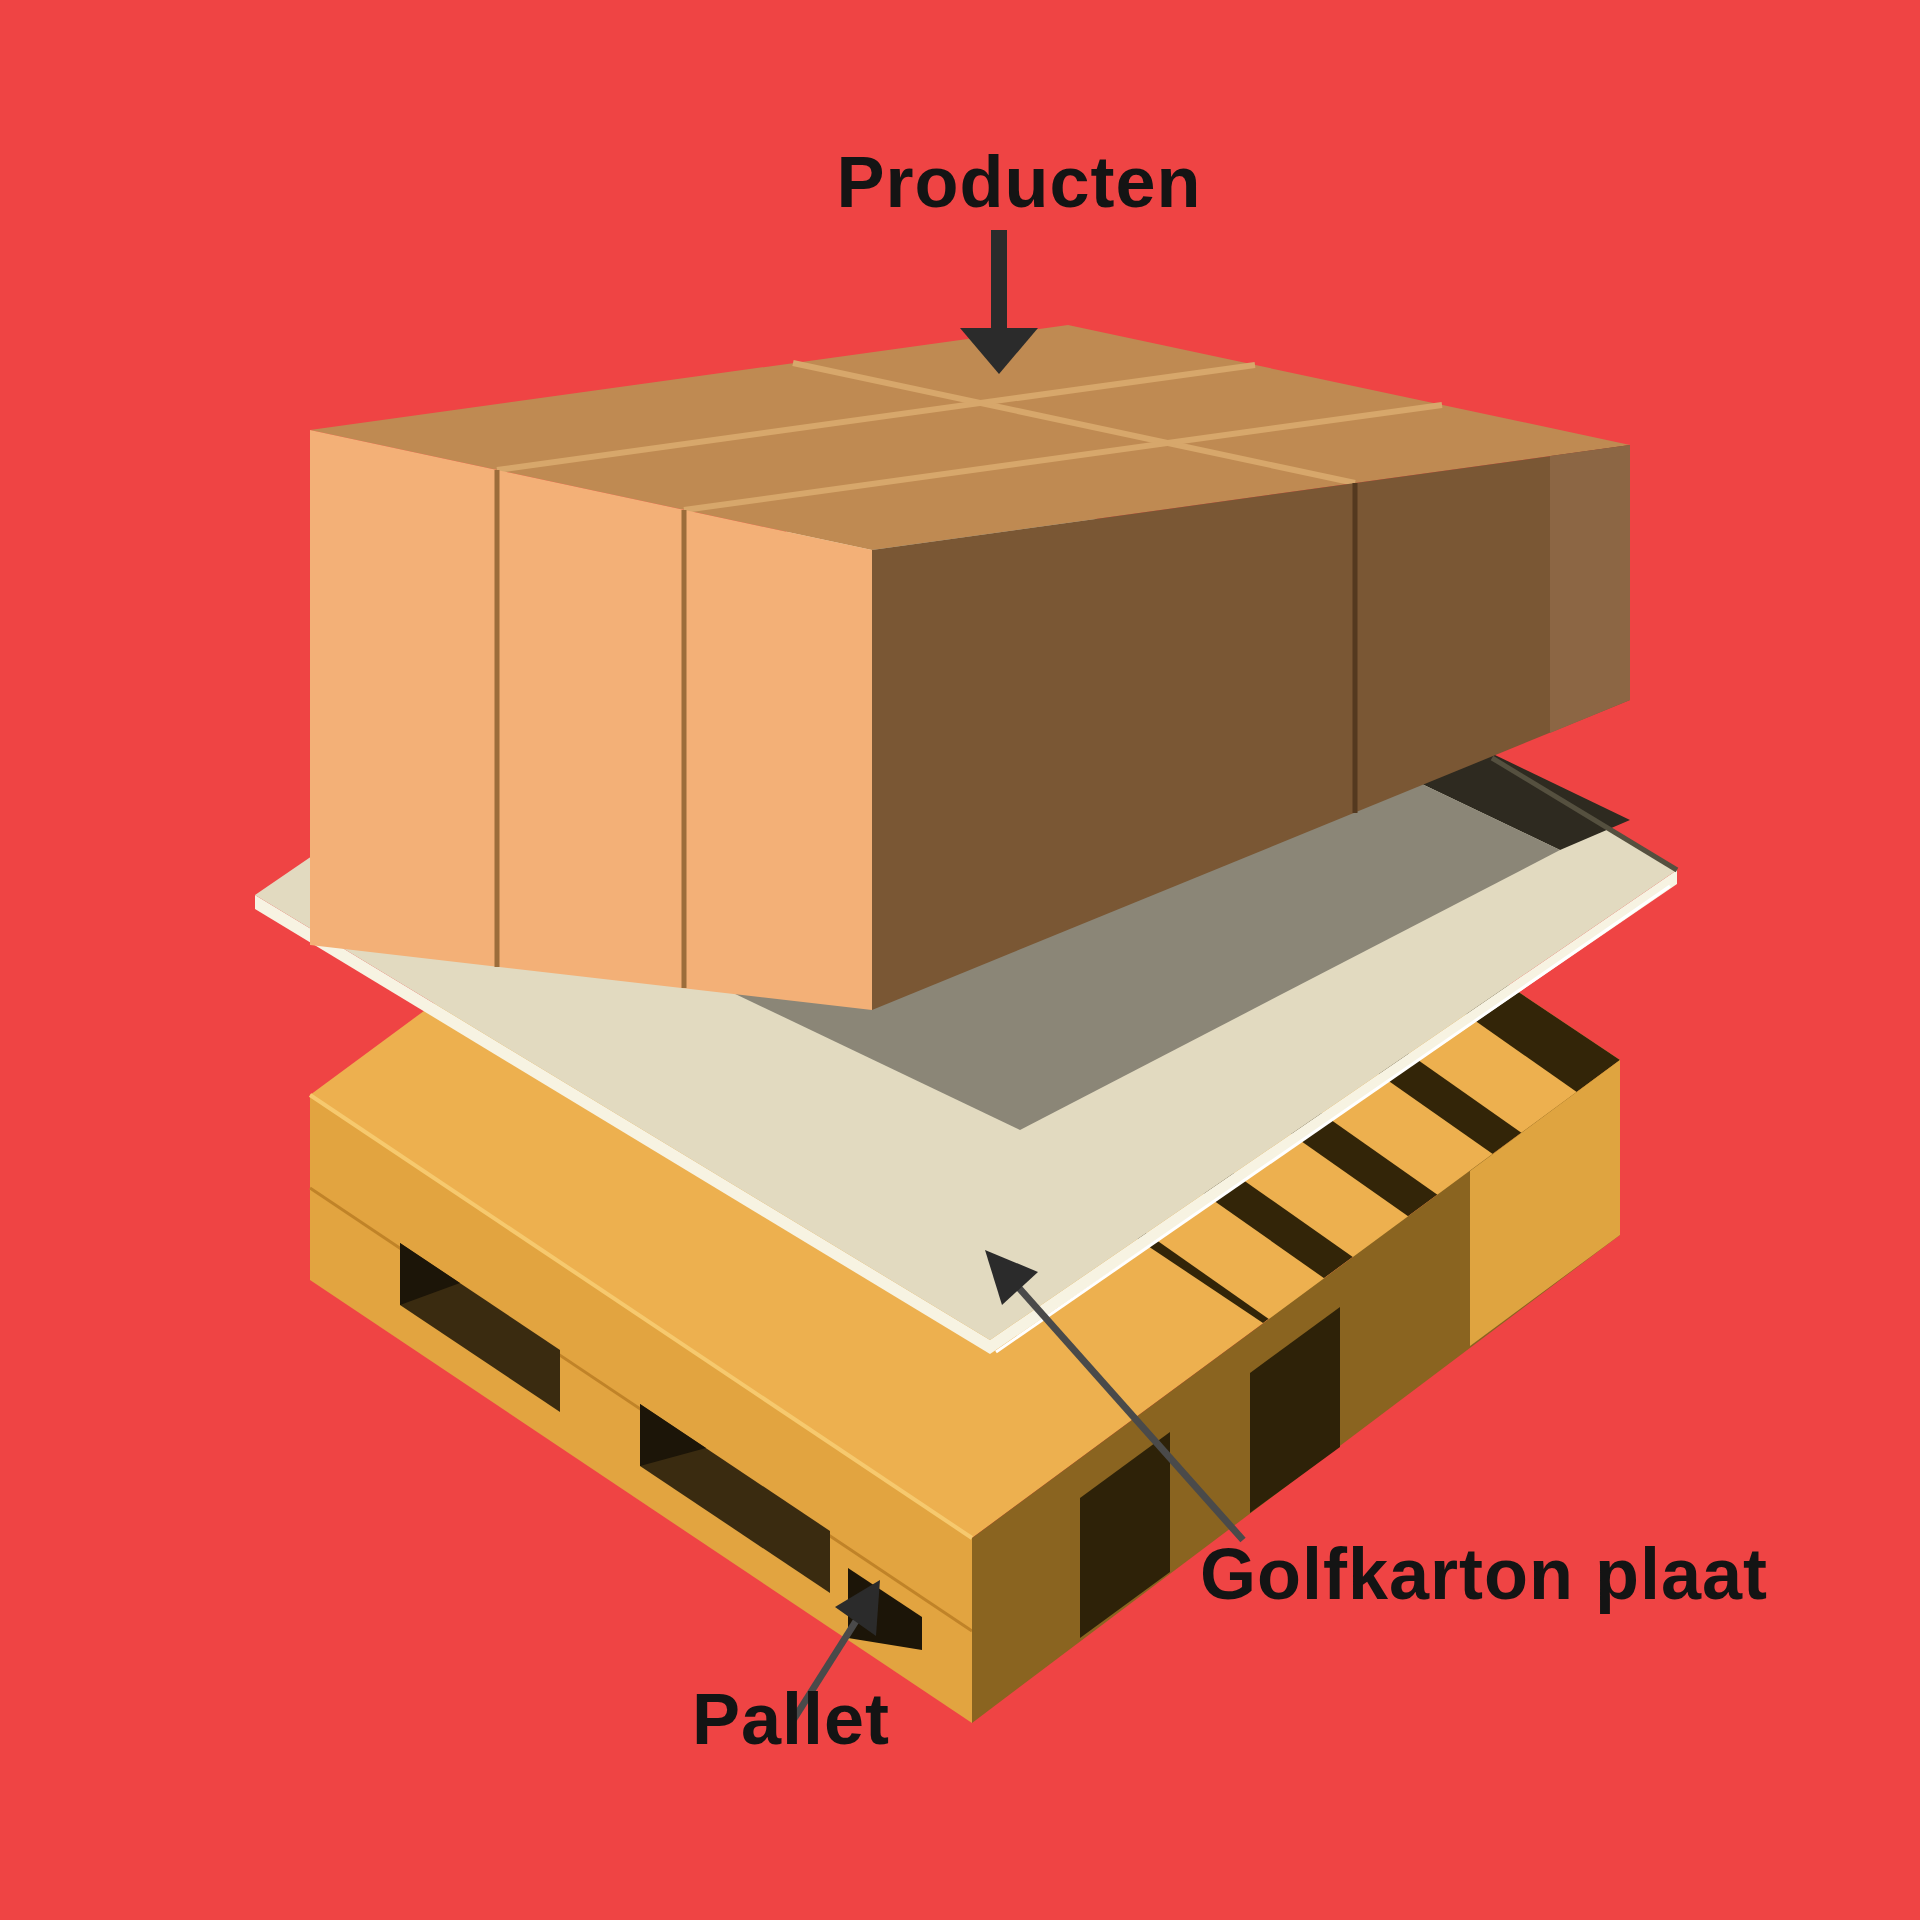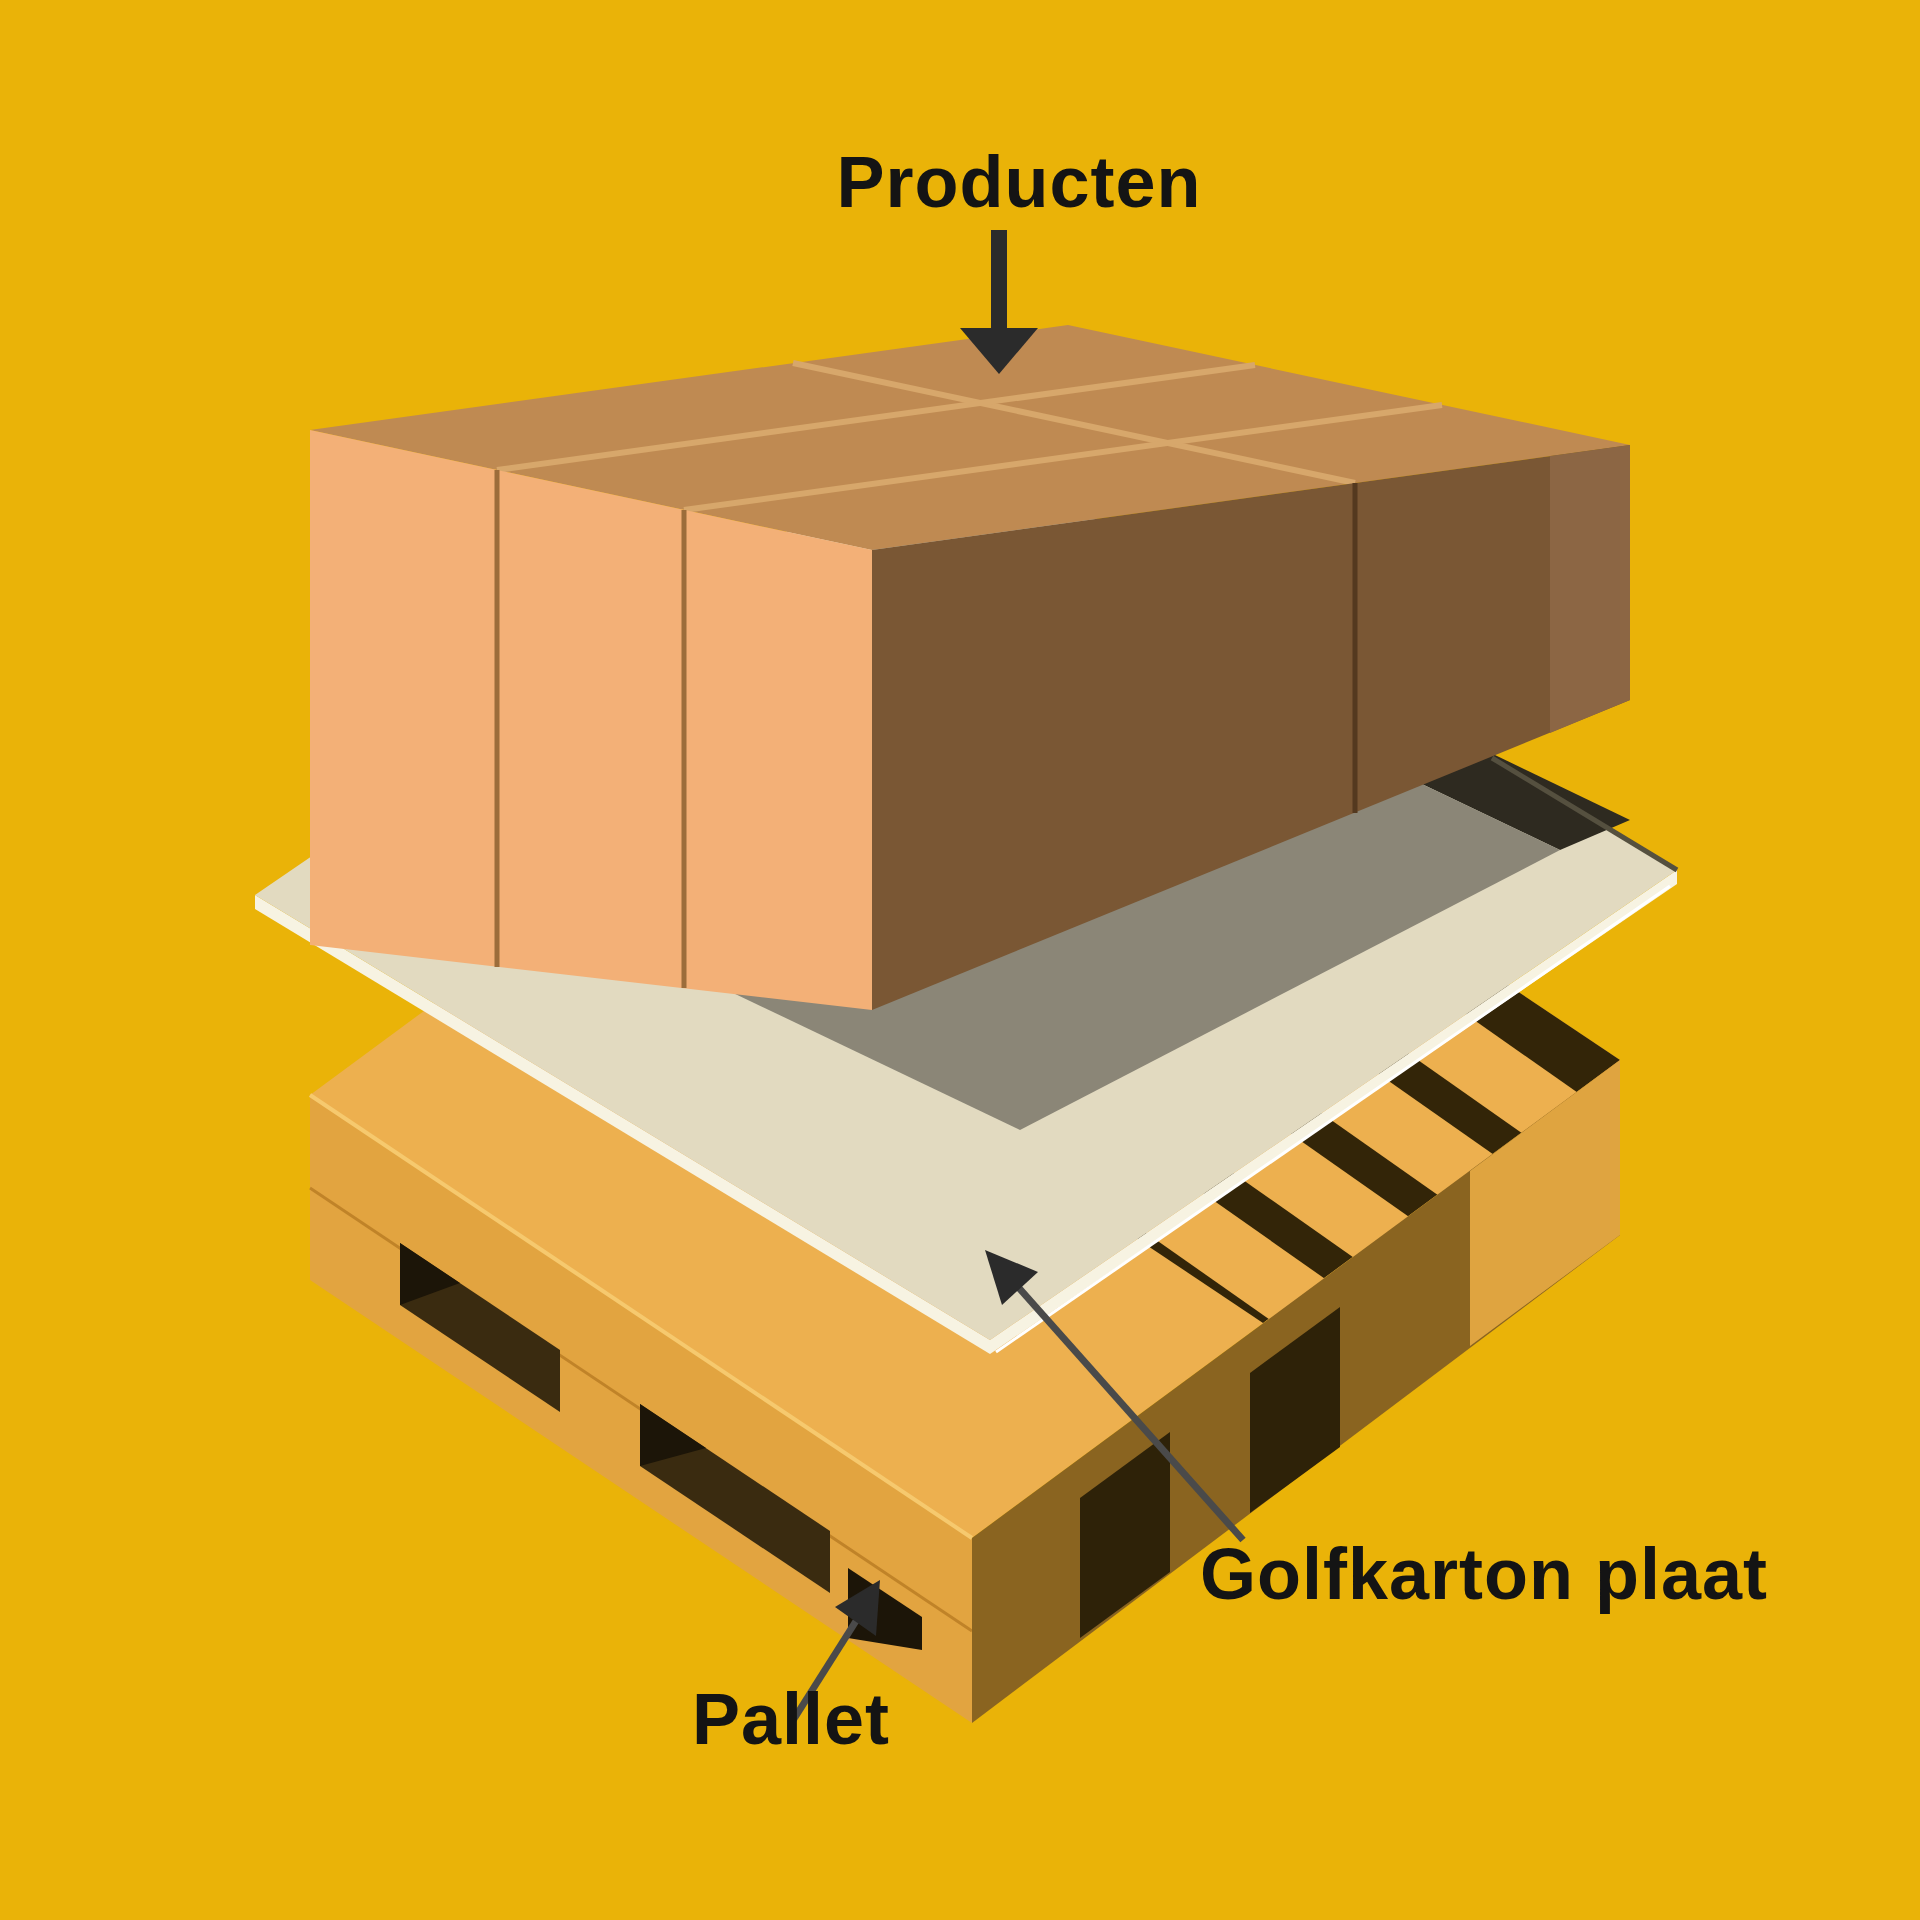--- a/index.html
+++ b/index.html
@@ -1,19 +1,19 @@
 <!DOCTYPE html>
 <html><head>
 <meta charset="utf-8">
 <style>
   html,body{margin:0;padding:0;background:#ffffff;}
   #stage{
     position:relative;
     width:1920px;height:1920px;
-    background:#eab308;
+    background:#ef4444;
     overflow:hidden;
     font-family:"Liberation Sans", sans-serif;
   }
   #scene{position:absolute;left:0;top:0;width:1920px;height:1920px;}
   .diagram-label{
     position:absolute;
     font-weight:bold;
     font-size:72px;
     line-height:1;
     color:#141414;

